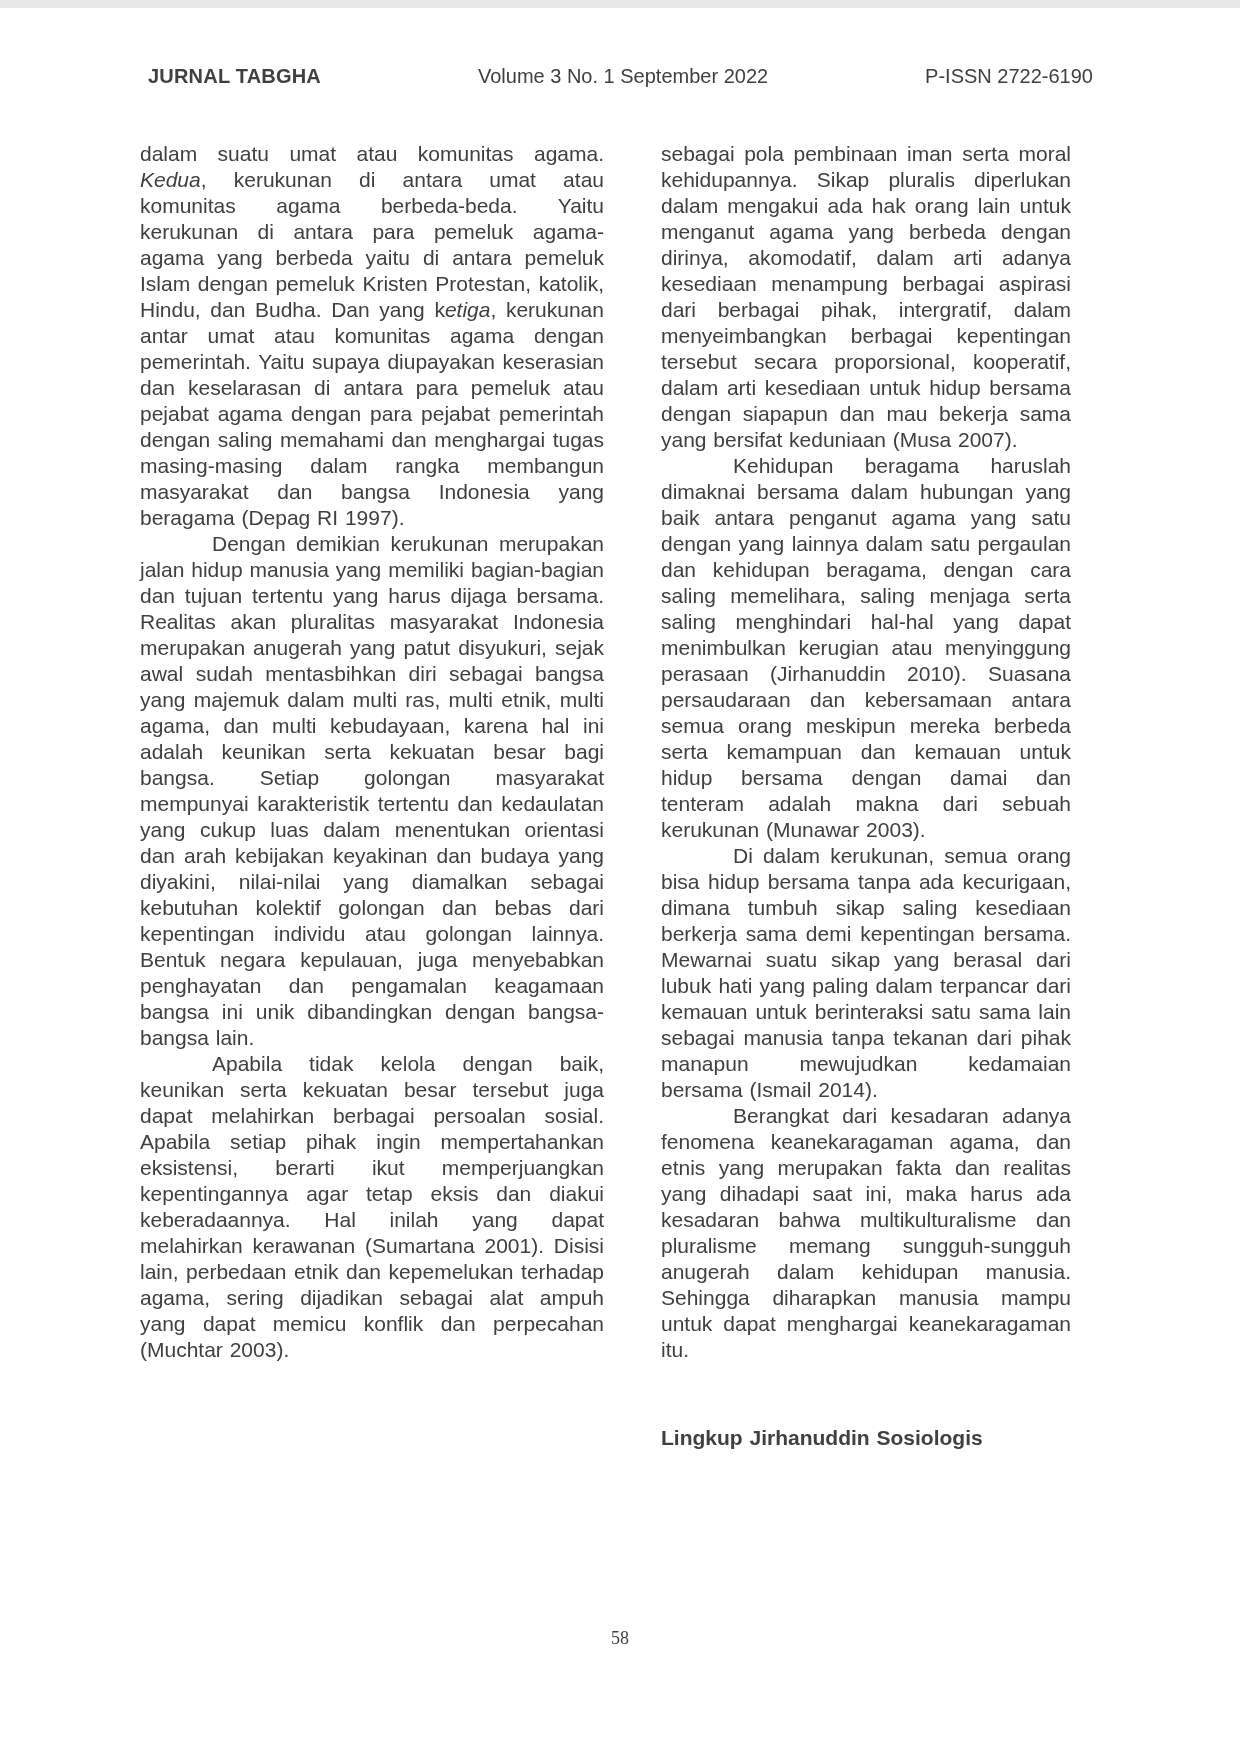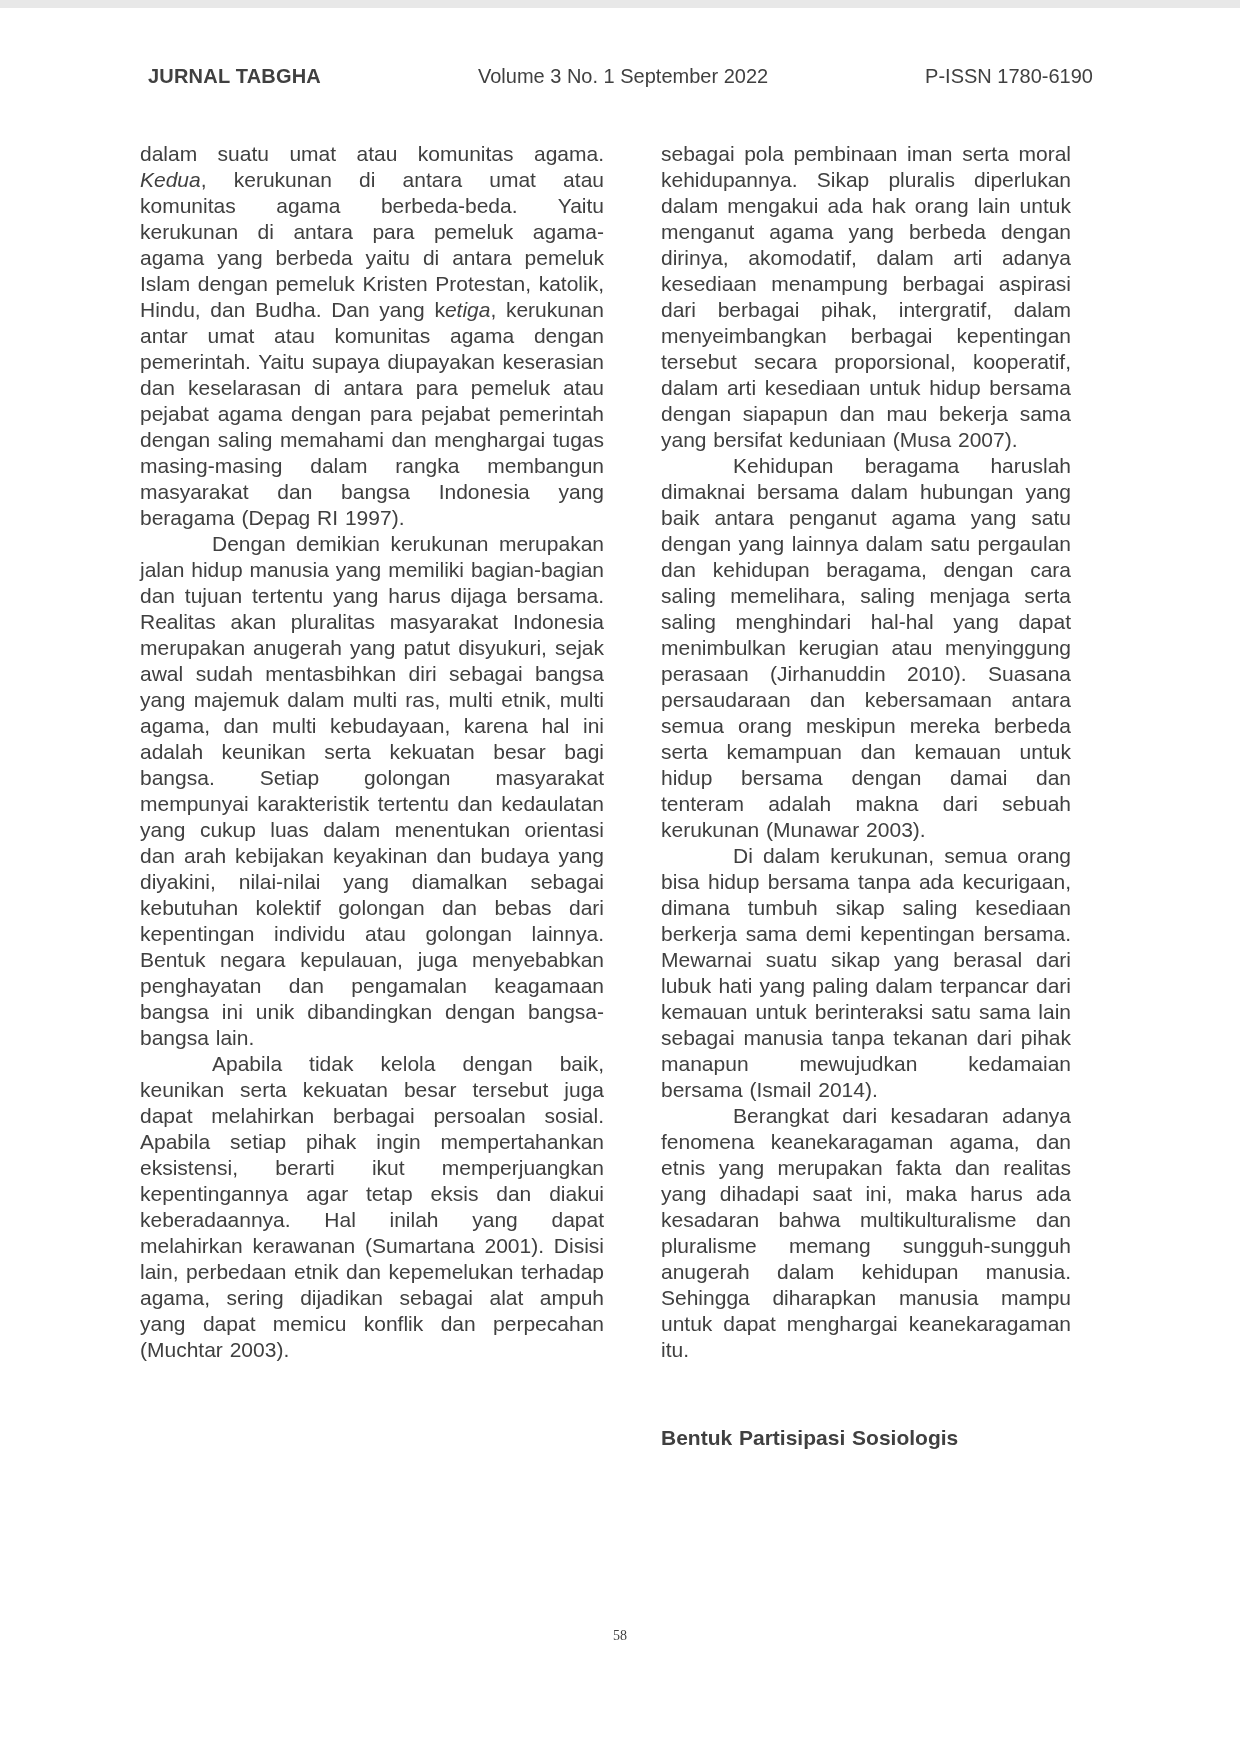--- a/index.html
+++ b/index.html
@@ -48,45 +48,45 @@
     line-height: 26px;
     text-align: left;
   }
   .page-number {
     position: absolute;
     top: 1620px;
     left: 0;
     width: 1240px;
     text-align: center;
     font-family: "Liberation Serif", serif;
-    font-size: 14px;
+    font-size: 18px;
   }
 </style>
 </head>
 <body>
 
 <div class="page">
 
   <div class="header">
     <span class="journal-title">JURNAL TABGHA</span>
     <span class="volume-info">Volume 3 No. 1 September 2022</span>
-    <span class="issn">P-ISSN 1780-6190</span>
+    <span class="issn">P-ISSN 2722-6190</span>
   </div>
 
   <div class="column col-left">
       <p class="para"><span>dalam suatu umat atau komunitas agama. </span><em>Kedua</em><span>, kerukunan di antara umat atau komunitas agama berbeda-beda. Yaitu kerukunan di antara para pemeluk agama-agama yang berbeda yaitu di antara pemeluk Islam dengan pemeluk Kristen Protestan, katolik, Hindu, dan Budha. Dan yang k</span><em>etiga</em><span>, kerukunan antar umat atau komunitas agama dengan pemerintah. Yaitu supaya diupayakan keserasian dan keselarasan di antara para pemeluk atau pejabat agama dengan para pejabat pemerintah dengan saling memahami dan menghargai tugas masing-masing dalam rangka membangun masyarakat dan bangsa Indonesia yang beragama (Depag RI 1997).</span></p>
       <p class="para indent"><span>Dengan demikian kerukunan merupakan jalan hidup manusia yang memiliki bagian-bagian dan tujuan tertentu yang harus dijaga bersama. Realitas akan pluralitas masyarakat Indonesia merupakan anugerah yang patut disyukuri, sejak awal sudah mentasbihkan diri sebagai bangsa yang majemuk dalam multi ras, multi etnik, multi agama, dan multi kebudayaan, karena hal ini adalah keunikan serta kekuatan besar bagi bangsa. Setiap golongan masyarakat mempunyai karakteristik tertentu dan kedaulatan yang cukup luas dalam menentukan orientasi dan arah kebijakan keyakinan dan budaya yang diyakini, nilai-nilai yang diamalkan sebagai kebutuhan kolektif golongan dan bebas dari kepentingan individu atau golongan lainnya. Bentuk negara kepulauan, juga menyebabkan penghayatan dan pengamalan keagamaan bangsa ini unik dibandingkan dengan bangsa-bangsa lain.</span></p>
       <p class="para indent"><span>Apabila tidak kelola dengan baik, keunikan serta kekuatan besar tersebut juga dapat melahirkan berbagai persoalan sosial. Apabila setiap pihak ingin mempertahankan eksistensi, berarti ikut memperjuangkan kepentingannya agar tetap eksis dan diakui keberadaannya. Hal inilah yang dapat melahirkan kerawanan (Sumartana 2001). Disisi lain, perbedaan etnik dan kepemelukan terhadap agama, sering dijadikan sebagai alat ampuh yang dapat memicu konflik dan perpecahan (Muchtar 2003).</span></p>
     </div>
 
   <div class="column col-right">
     <div>
         <p class="para"><span>sebagai pola pembinaan iman serta moral kehidupannya. Sikap pluralis diperlukan dalam mengakui ada hak orang lain untuk menganut agama yang berbeda dengan dirinya, akomodatif, dalam arti adanya kesediaan menampung berbagai aspirasi dari berbagai pihak, intergratif, dalam menyeimbangkan berbagai kepentingan tersebut secara proporsional, kooperatif, dalam arti kesediaan untuk hidup bersama dengan siapapun dan mau bekerja sama yang bersifat keduniaan (Musa 2007).</span></p>
         <p class="para indent"><span>Kehidupan beragama haruslah dimaknai bersama dalam hubungan yang baik antara penganut agama yang satu dengan yang lainnya dalam satu pergaulan dan kehidupan beragama, dengan cara saling memelihara, saling menjaga serta saling menghindari hal-hal yang dapat menimbulkan kerugian atau menyinggung perasaan (Jirhanuddin 2010). Suasana persaudaraan dan kebersamaan antara semua orang meskipun mereka berbeda serta kemampuan dan kemauan untuk hidup bersama dengan damai dan tenteram adalah makna dari sebuah kerukunan (Munawar 2003).</span></p>
         <p class="para indent"><span>Di dalam kerukunan, semua orang bisa hidup bersama tanpa ada kecurigaan, dimana tumbuh sikap saling kesediaan berkerja sama demi kepentingan bersama. Mewarnai suatu sikap yang berasal dari lubuk hati yang paling dalam terpancar dari kemauan untuk berinteraksi satu sama lain sebagai manusia tanpa tekanan dari pihak manapun mewujudkan kedamaian bersama (Ismail 2014).</span></p>
         <p class="para indent"><span>Berangkat dari kesadaran adanya fenomena keanekaragaman agama, dan etnis yang merupakan fakta dan realitas yang dihadapi saat ini, maka harus ada kesadaran bahwa multikulturalisme dan pluralisme memang sungguh-sungguh anugerah dalam kehidupan manusia. Sehingga diharapkan manusia mampu untuk dapat menghargai keanekaragaman itu.</span></p>
       </div>
-    <div class="section-heading">Bentuk Partisipasi Sosiologis</div>
+    <div class="section-heading">Lingkup Jirhanuddin Sosiologis</div>
   </div>
 
   <div class="page-number">58</div>
 
 </div>
 
 </body></html>

